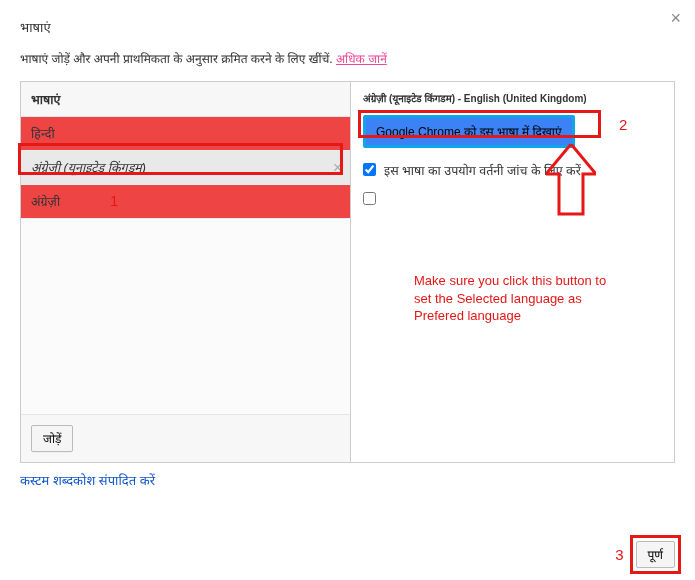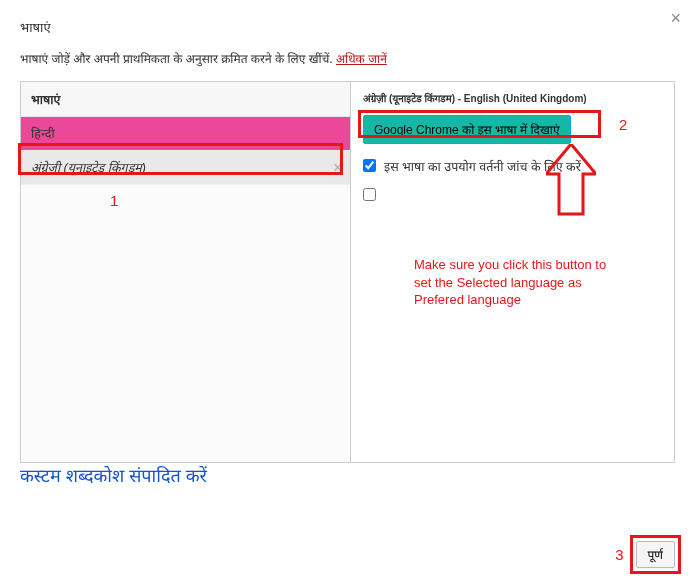--- a/index.html
+++ b/index.html
@@ -28,21 +28,21 @@
   }
   .dlg-title {
     font-size: 13px;
     margin: 4px 0 14px 0;
   }
   .dlg-sub {
     font-size: 12px;
     margin-bottom: 14px;
   }
   .dlg-sub a {
-    color: #b91c1c;
+    color: #ec4899;
     text-decoration: underline;
     cursor: pointer;
   }
   .panels {
     display: flex;
     border: 1px solid #ccc;
     background: #fff;
     height: 382px;
   }
   .left {
@@ -63,21 +63,21 @@
   .lang-list {
     flex: 1;
     position: relative;
   }
   .lang-item {
     padding: 8px 10px;
     font-size: 12.5px;
     border-bottom: 1px solid #eee;
     cursor: pointer;
     position: relative;
-    background: #ec4899;
+    background: #ef4444;
   }
   .lang-item.selected {
     background: #e9e9e9;
     font-style: italic;
   }
   .lang-remove {
     position: absolute;
     right: 8px;
     top: 50%;
     transform: translateY(-50%);
@@ -105,44 +105,44 @@
     flex: 1;
     padding: 9px 12px;
     position: relative;
   }
   .right-title {
     font-weight: bold;
     font-size: 10px;
     margin-bottom: 10px;
   }
   .display-btn {
-    background: #14b8a6;
-    border: 1px solid #0ea5e9;
+    background: #3b82f6;
+    border: 3px solid #0ea5e9;
     border-radius: 2px;
     padding: 5px 10px;
     font-size: 12px;
     cursor: pointer;
     margin-bottom: 14px;
     display: inline-block;
   }
   .chk-row {
     display: flex;
     align-items: flex-start;
     gap: 8px;
     font-size: 12.5px;
     margin-bottom: 12px;
     position: relative;
   }
   .chk-row input[type=checkbox] {
     margin: 1px 0 0 0;
     cursor: pointer;
   }
   .bottom-link {
-    margin-top: 0;
-    font-size: 18px;
+    margin-top: 8px;
+    font-size: 13px;
   }
   .bottom-link a {
     color: #1155cc;
     text-decoration: none;
     cursor: pointer;
   }
   .done-area {
     position: absolute;
     bottom: 12px;
     right: 20px;
@@ -192,20 +192,26 @@
     <div class="left">
       <div class="left-header">भाषाएं</div>
       <div class="lang-list">
         <div class="lang-item">
           <span>हिन्दी</span>
         </div>
         <div class="lang-item selected">
           <span>अंग्रेज़ी (यूनाइटेड किंगडम)</span>
           <span class="lang-remove">×</span>
         </div>
+        <div class="lang-item">
+          <span>अंग्रेज़ी</span>
+        </div>
+      </div>
+      <div class="left-footer">
+        <button class="btn">जोड़ें</button>
       </div>
     </div>
 
     <div class="right">
       <div class="right-title">अंग्रेज़ी (यूनाइटेड किंगडम) - English (United Kingdom)</div>
       <button class="display-btn">Google Chrome को इस भाषा में दिखाएं</button>
 
       <div class="chk-row">
         <input type="checkbox" checked="" style="">
         <span>इस भाषा का उपयोग वर्तनी जांच के लिए करें</span>
@@ -232,13 +238,13 @@
 <div class="hl-box" style="left:18px; top:143px; width:325px; height:32px;"></div>
 <div class="ann-num" style="left:110px; top:192px;">1</div>
 
 <div class="hl-box" style="left:358px; top:110px; width:243px; height:28px;"></div>
 <div class="ann-num" style="left:619px; top:116px;">2</div>
 
 <svg class="arrow-up" style="left:546px; top:144px;" width="50" height="100">
   <polygon points="25,0 50,30 37,30 37,70 13,70 13,30 0,30" fill="none" stroke="#e61717" stroke-width="3"></polygon>
 </svg>
 
-<div class="ann-text" style="left:414px; top:256px;">Make sure you click this button to set the Selected language as Prefered language</div>
+<div class="ann-text" style="left:414px; top:272px;">Make sure you click this button to set the Selected language as Prefered language</div>
 
 </body></html>

